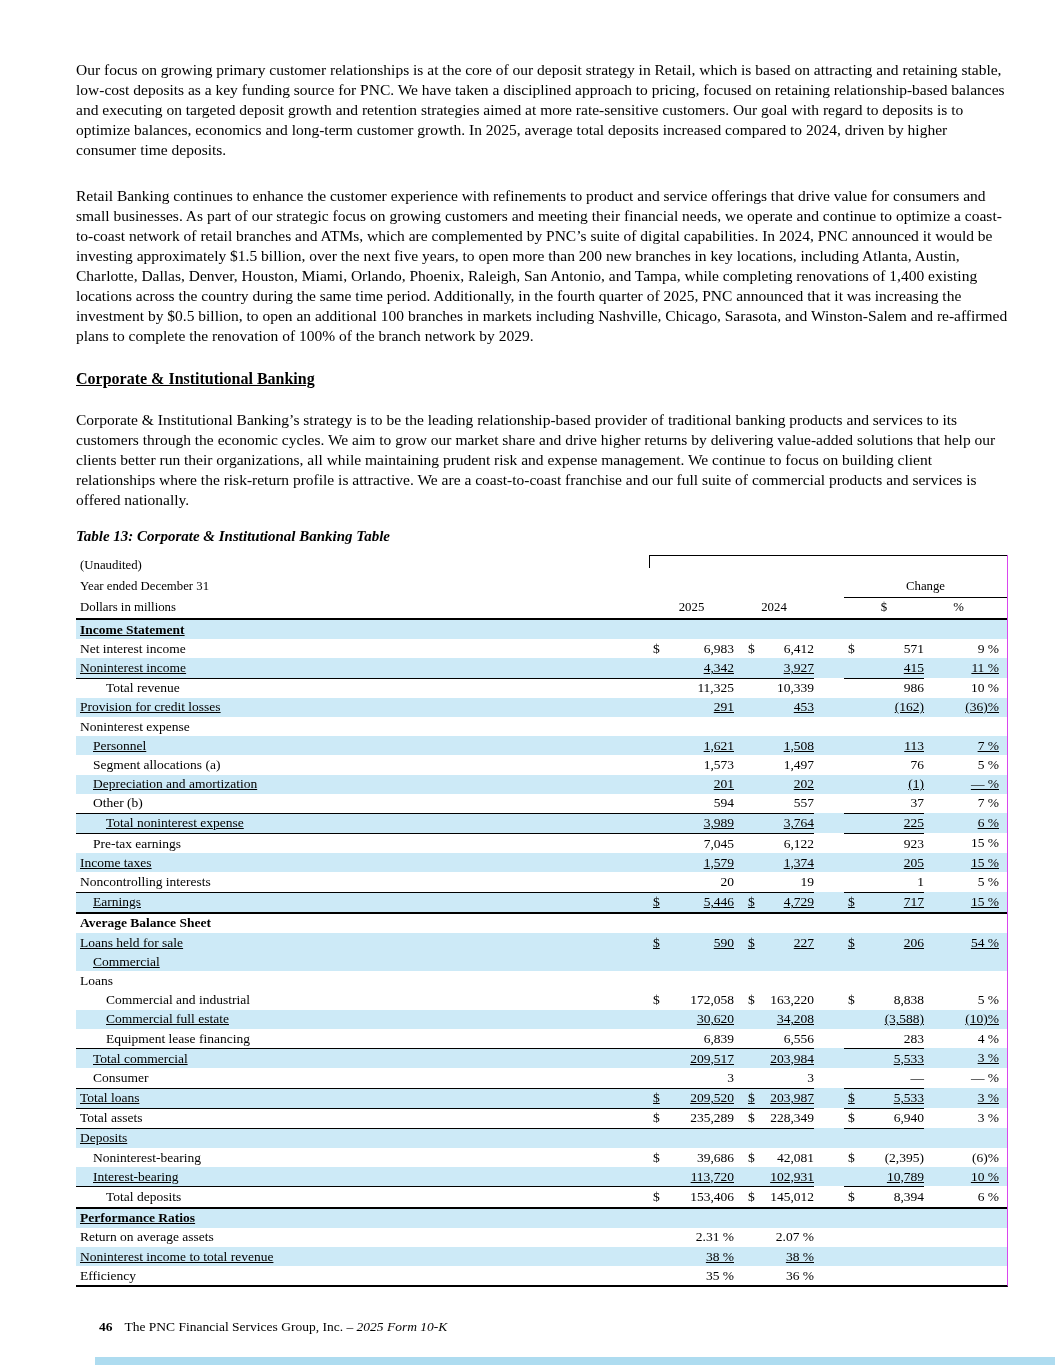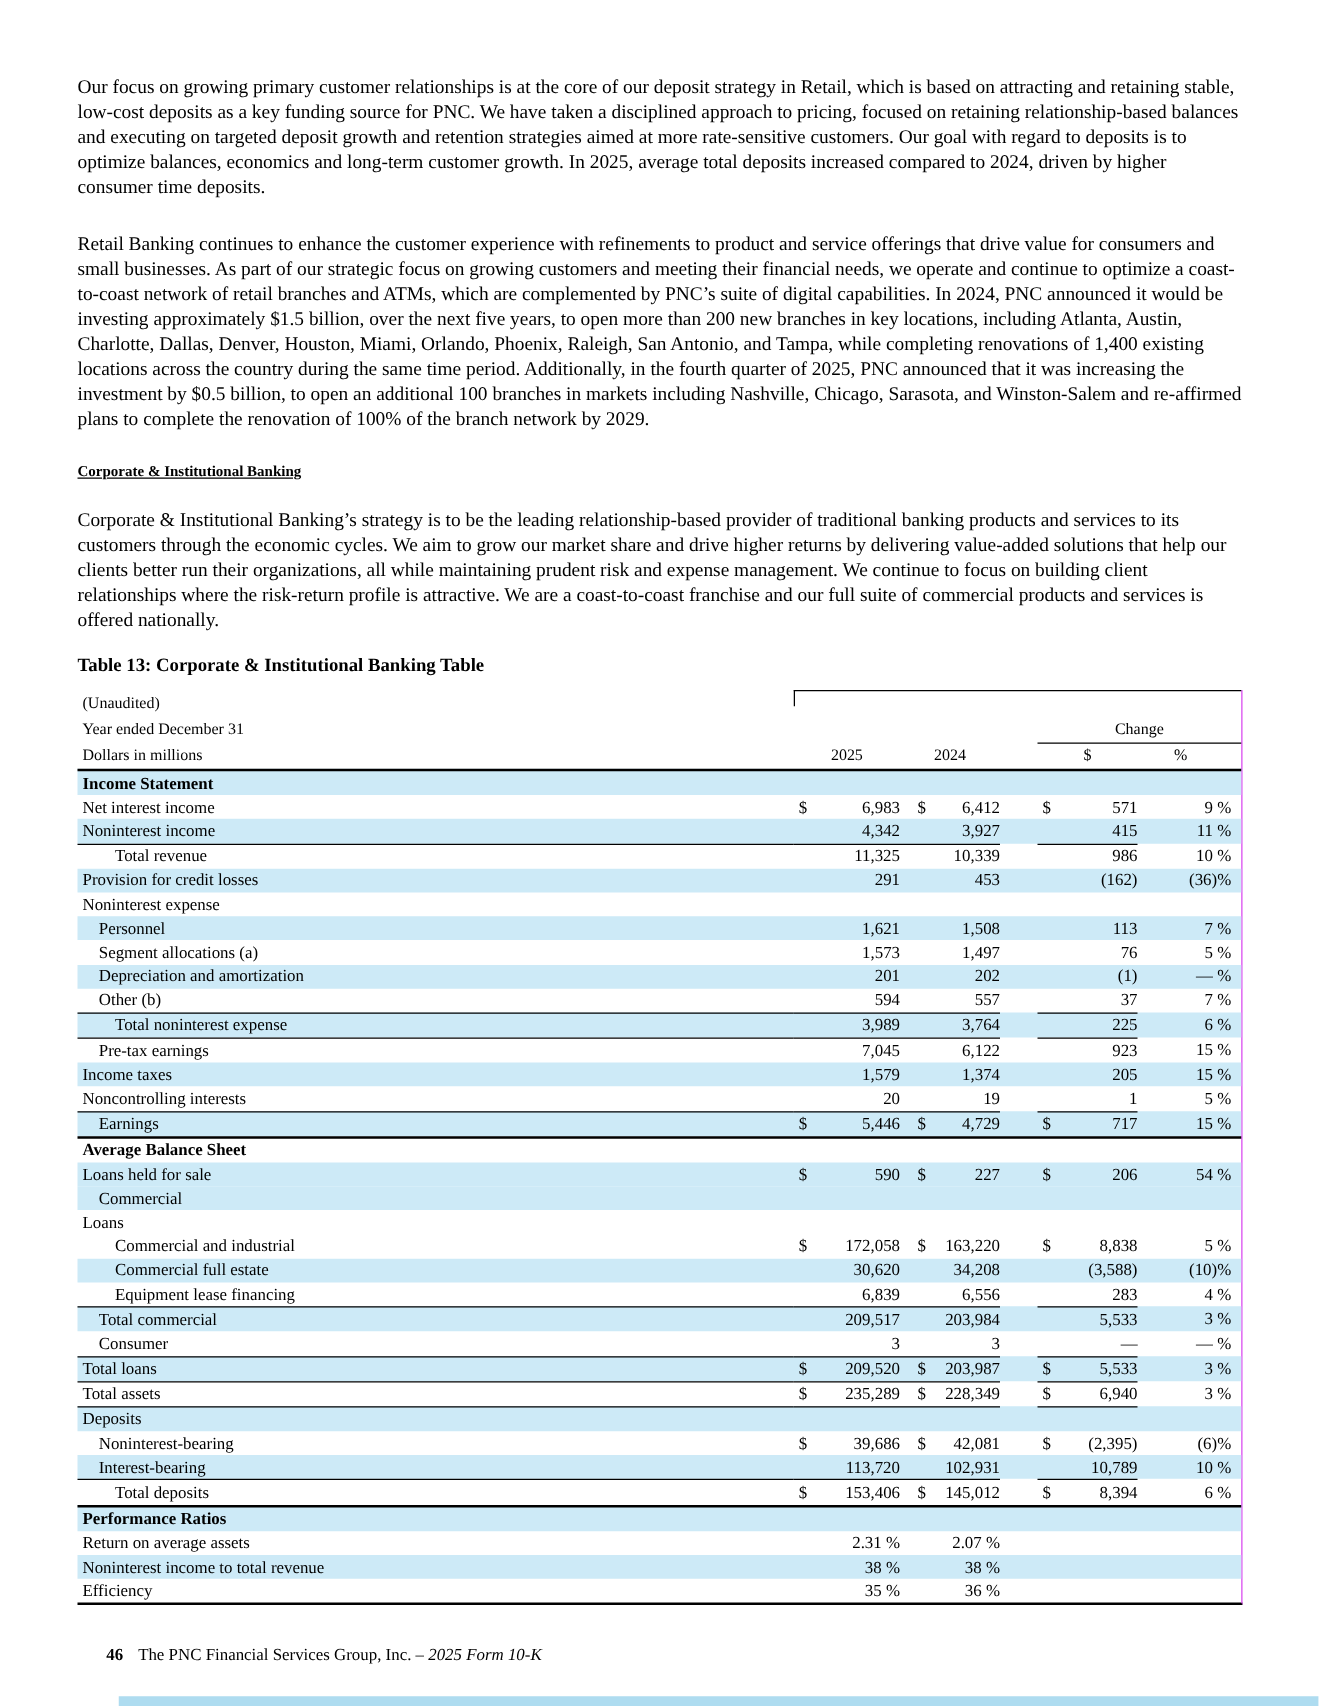--- a/index.html
+++ b/index.html
@@ -4,35 +4,35 @@
 <style>
   html,body{margin:0;padding:0;background:#fff;}
   .page{
     position:relative;
     width:1055px;height:1365px;
     background:#fff;
     font-family:"Liberation Serif","DejaVu Serif",serif;
     color:#000;
     overflow:hidden;
   }
-  .content{padding:0 60px 0 62px;}
+  .content{padding:0 60px 0 62px;margin-left:14px;}
   .para{
     font-size:15.5px;line-height:20px;text-align:left;
     margin:0;width:933px;
   }
   .p1{padding-top:60px;}
   .p2{margin-top:26px;}
   .section-heading{
     margin:24px 0 0 0;
-    font-size:12px;font-weight:bold;text-decoration:underline;
+    font-size:16px;font-weight:bold;text-decoration:underline;
   }
   .p3{margin-top:22px;}
   .table-caption{
     margin:18px 0 0 0;
-    font-size:15px;font-weight:bold;
+    font-size:15px;font-weight:bold;font-style:italic;
   }
   
   .fintable{
     position:relative;
     margin-top:10px;
     width:931px;
     border-right:1px solid #d946ef;
     border-bottom:2.5px solid #000;
     font-size:13.5px;
   }
@@ -42,21 +42,21 @@
     display:grid;
     grid-template-columns:1fr 85px 80px 30px 80px 83px;
     align-items:center;
   }
   .hrow{height:21px;font-size:12.8px;}
   .hd-left{grid-column:1 / 5;padding-left:4px;}
   .hd-change{grid-column:5 / 7;text-align:center;border-bottom:1px solid #000;height:100%;display:flex;align-items:center;justify-content:center;}
   .hd-c25,.hd-c24,.hd-cch{text-align:center;}
   .hd-cpct{text-align:center;padding-right:14px;}
   .trow{min-height:19.2px;}
-  .trow.shaded{background:var(--shade,#cdeaf7);}
+  .trow.shaded{background:var(--shade,#cdeaf7);text-decoration:underline;}
   .trow.bold .cl{font-weight:bold;}
   .trow.full{border-top:2px solid #000;}
   .trow.seg .cl,.trow.seg .c25,.trow.seg .c24,.trow.seg .cch{border-top:1px solid #000;}
   .trow > div{min-height:19.2px;display:flex;align-items:center;}
   .cl{padding-left:4px;}
   .cl.ind1{padding-left:17px;}
   .cl.ind2{padding-left:30px;}
   .cnum{justify-content:space-between;}
   .c25{padding-left:4px;}
   .c24{padding-left:14px;}

